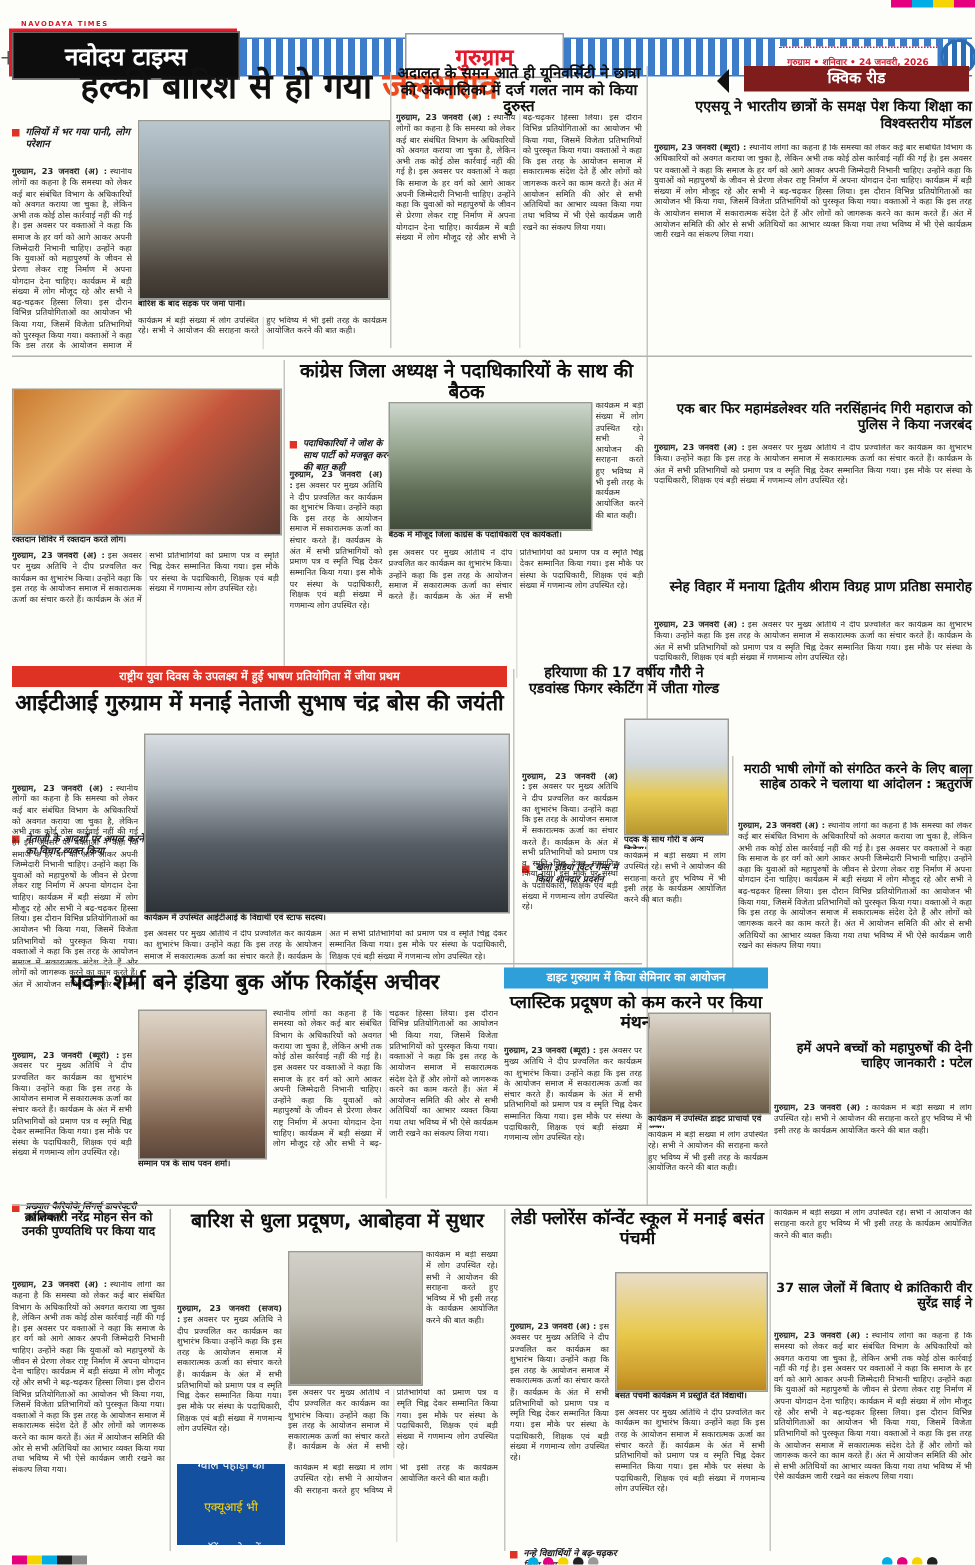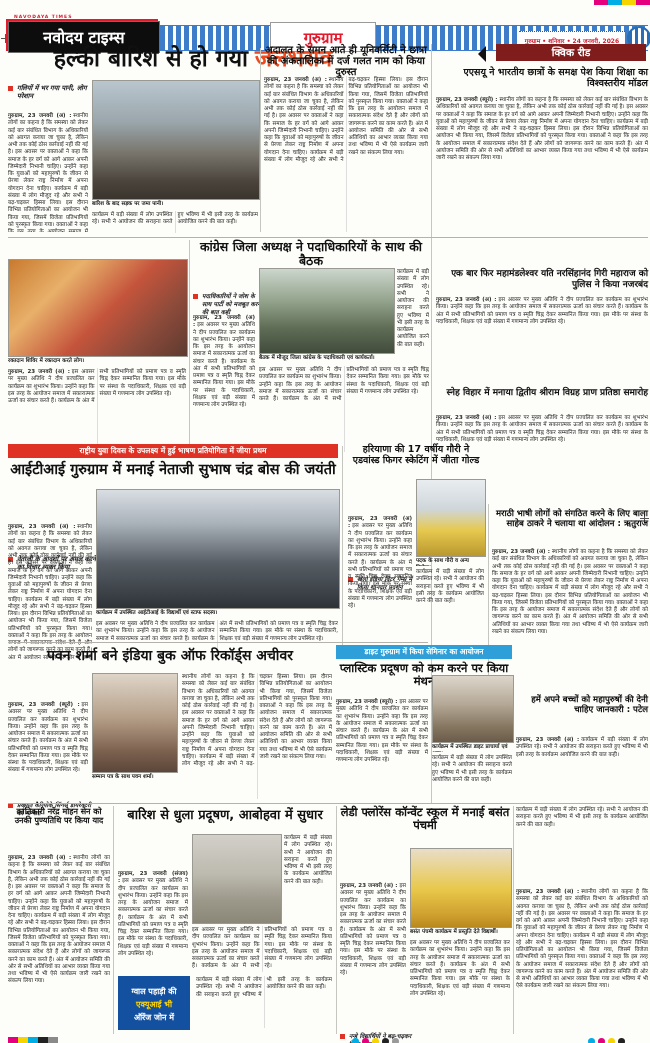--- a/index.html
+++ b/index.html
@@ -24,21 +24,21 @@
   .datebox{background:#fff;border-top:1px dotted #e3192c;border-bottom:1px dotted #e3192c;color:#d21a2e;display:flex;align-items:center;justify-content:center;font-weight:bold}
   .circlogo{border:2px solid #2a6db5;border-radius:50%;background:
     repeating-linear-gradient(90deg,#2a6db5 0 3px,#fff 3px 6px)}
   .plus{width:9px;height:9px}
   .plus:before{content:"";position:absolute;left:4px;top:0;width:1px;height:9px;background:#555}
   .plus:after{content:"";position:absolute;left:0;top:4px;width:9px;height:1px;background:#555}
   .tri-left{width:0;height:0;border:8px solid transparent;border-right-color:#111;border-left:0}
   .qr-h{font-weight:bold;color:#101010;text-align:right;line-height:1.2}
   .dot{width:7px;height:7px;border-radius:50%;display:inline-block;margin-right:3px}
   .sq{width:10px;height:8px;display:inline-block}
-  .adbox{background:#1450a0;color:#fff;font-weight:bold;text-align:center;display:flex;flex-direction:column;justify-content:center;gap:2px}
+  .adbox{background:#1450a0;color:#fff;font-weight:normal;text-align:center;display:flex;flex-direction:column;justify-content:center;gap:17px}
   .adbox .yl{color:#ffd400}
 </style>
 </head>
 <body>
 
 <div id="page">
 
   <div class="abs plus" style="left:1px;top:34px"></div>
   <div class="abs plus" style="left:640px;top:34px"></div>
   <div class="abs plus" style="left:640px;top:514px"></div>
@@ -196,20 +196,21 @@
   <div class="abs bt" style="left:340px;top:882px;width:66px;height:146px">
     <span class="dl">गुरुग्राम, 23 जनवरी (अ) :</span><span>इस अवसर पर मुख्य अतिथि ने दीप प्रज्वलित कर कार्यक्रम का शुभारंभ किया। उन्होंने कहा कि इस तरह के आयोजन समाज में सकारात्मक ऊर्जा का संचार करते हैं। कार्यक्रम के अंत में सभी प्रतिभागियों को प्रमाण पत्र व स्मृति चिह्न देकर सम्मानित किया गया। इस मौके पर संस्था के पदाधिकारी, शिक्षक एवं बड़ी संख्या में गणमान्य लोग उपस्थित रहे।</span>
   </div>
   <div class="abs photo" style="left:410px;top:848px;width:100px;height:78px;background:linear-gradient(180deg,#e9ddc8 0%,#e8c84a 52%,#cf9f2e 85%,#b9891f 100%)"></div>
   <div class="abs cap" style="left:410px;top:928px;width:100px;height:9px">बसंत पंचमी कार्यक्रम में प्रस्तुति देते विद्यार्थी।</div>
   <div class="abs bt" style="left:410px;top:939px;width:100px;height:88px"><span>इस अवसर पर मुख्य अतिथि ने दीप प्रज्वलित कर कार्यक्रम का शुभारंभ किया। उन्होंने कहा कि इस तरह के आयोजन समाज में सकारात्मक ऊर्जा का संचार करते हैं। कार्यक्रम के अंत में सभी प्रतिभागियों को प्रमाण पत्र व स्मृति चिह्न देकर सम्मानित किया गया। इस मौके पर संस्था के पदाधिकारी, शिक्षक एवं बड़ी संख्या में गणमान्य लोग उपस्थित रहे।</span></div>
 
   <div class="abs vr" style="left:513px;top:806px;height:228px"></div>
 
   <div class="abs bt" style="left:516px;top:806px;width:132px;height:44px"><span>कार्यक्रम में बड़ी संख्या में लोग उपस्थित रहे। सभी ने आयोजन की सराहना करते हुए भविष्य में भी इसी तरह के कार्यक्रम आयोजित करने की बात कही।</span></div>
+  <div class="abs qr-h" style="left:516px;top:854px;width:132px;height:30px;font-size:8.5px">37 साल जेलों में बिताए थे क्रांतिकारी वीर सुरेंद्र साई ने</div>
   <div class="abs bt" style="left:516px;top:888px;width:132px;height:140px">
     <span class="dl">गुरुग्राम, 23 जनवरी (अ) :</span><span>स्थानीय लोगों का कहना है कि समस्या को लेकर कई बार संबंधित विभाग के अधिकारियों को अवगत कराया जा चुका है, लेकिन अभी तक कोई ठोस कार्रवाई नहीं की गई है। इस अवसर पर वक्ताओं ने कहा कि समाज के हर वर्ग को आगे आकर अपनी जिम्मेदारी निभानी चाहिए। उन्होंने कहा कि युवाओं को महापुरुषों के जीवन से प्रेरणा लेकर राष्ट्र निर्माण में अपना योगदान देना चाहिए। कार्यक्रम में बड़ी संख्या में लोग मौजूद रहे और सभी ने बढ़-चढ़कर हिस्सा लिया। इस दौरान विभिन्न प्रतियोगिताओं का आयोजन भी किया गया, जिसमें विजेता प्रतिभागियों को पुरस्कृत किया गया। वक्ताओं ने कहा कि इस तरह के आयोजन समाज में सकारात्मक संदेश देते हैं और लोगों को जागरूक करने का काम करते हैं। अंत में आयोजन समिति की ओर से सभी अतिथियों का आभार व्यक्त किया गया तथा भविष्य में भी ऐसे कार्यक्रम जारी रखने का संकल्प लिया गया।</span>
   </div>
 
   <div class="abs" style="left:352px;top:1030px">
     <span class="dot" style="background:#00aee5"></span><span class="dot" style="background:#e5007d"></span><span class="dot" style="background:#f5d400"></span><span class="dot" style="background:#222"></span><span class="dot" style="background:#999"></span>
   </div>
   <div class="abs" style="left:588px;top:1030px">
     <span class="dot" style="background:#00aee5"></span><span class="dot" style="background:#e5007d"></span><span class="dot" style="background:#f5d400"></span><span class="dot" style="background:#222"></span>
   </div>

